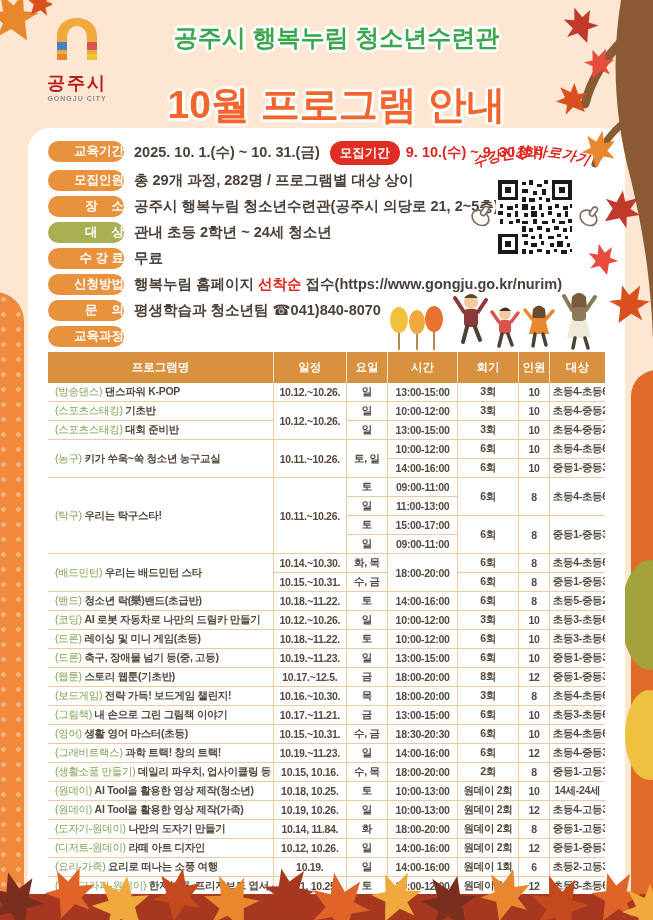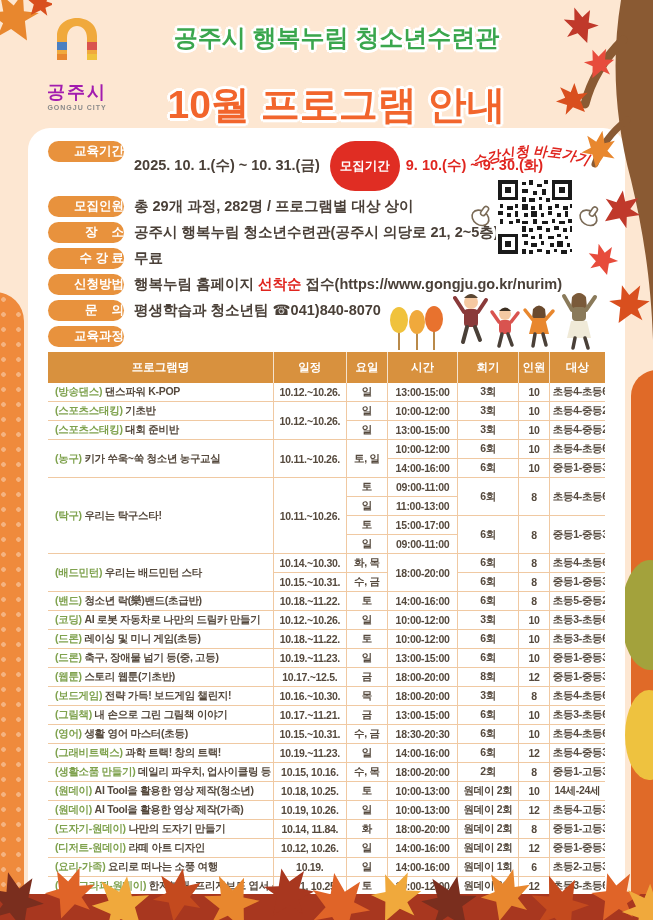--- a/index.html
+++ b/index.html
@@ -24,57 +24,57 @@
     background-size:15px 15px}
   .strip-right{right:-30px;top:370px;width:52px;height:560px;border-radius:30px;
     background:#e06a28;z-index:0}
   .blob-olive{right:-26px;top:560px;width:58px;height:110px;border-radius:50%;
     background:#a3a23c;z-index:1}
   .blob-yellow{right:-20px;top:690px;width:48px;height:90px;border-radius:50%;
     background:#eec23f;z-index:1}
   .leaves-bottom{left:0;bottom:-6px;width:653px;z-index:7}
   
   .logo{position:absolute;left:34px;top:16px;width:86px;text-align:center;z-index:3}
-  .logo .city{font-size:18px;font-weight:bold;color:#a21caf;letter-spacing:2px;margin-top:16px}
+  .logo .city{font-size:18px;font-weight:bold;color:#b91c1c;letter-spacing:2px;margin-top:7px}
   .logo .city-en{font-size:7px;font-weight:bold;color:#8a8a8a;letter-spacing:1px}
   .titles{position:absolute;left:95px;right:75px;top:22px;text-align:center;z-index:2}
   .t1{font-size:24px;font-weight:bold;letter-spacing:0px;color:var(--title-green);
       text-shadow:-2px -2px 0 #fff,2px -2px 0 #fff,-2px 2px 0 #fff,2px 2px 0 #fff,0 -3px 0 #fff,0 3px 0 #fff,-3px 0 0 #fff,3px 0 0 #fff;}
   .t2{font-size:39px;font-weight:bold;margin-top:24px;color:var(--title-orange);
       text-shadow:-2px -2px 0 #fff,2px -2px 0 #fff,-2px 2px 0 #fff,2px 2px 0 #fff,0 -3px 0 #fff,0 3px 0 #fff,-3px 0 0 #fff,3px 0 0 #fff;}
   
   .card{position:absolute;left:28px;right:28px;top:128px;bottom:14px;background:#fff;
         border-radius:22px;z-index:2;padding:13px 20px 0 20px}
   
   .info-row{display:flex;align-items:flex-start;margin-bottom:5px;min-height:16px}
   .badge{display:inline-block;width:76px;text-align:right;border-radius:999px;
          color:#fff;font-weight:bold;font-size:12.5px;padding:2px 0;white-space:pre;flex:0 0 76px}
   .b-orange{background:var(--badge-orange)}
   .b-green{background:var(--badge-green)}
   .badge-inline{display:inline-block;background:var(--badge-red);color:#fff;font-weight:bold;
-         font-size:12.5px;border-radius:999px;padding:15px 10px;margin:0 6px 0 10px;white-space:pre}
+         font-size:12.5px;border-radius:999px;padding:2px 10px;margin:0 6px 0 10px;white-space:pre}
   .ival{font-size:14.5px;font-weight:bold;color:var(--text-dark);margin-left:10px;line-height:20px}
   .red{color:var(--red-text)}
   
   .qr-block{position:absolute;right:16px;top:12px;width:148px;text-align:center;z-index:3}
   .qr-row{display:flex;align-items:center;justify-content:center;gap:4px}
   
   .illus{position:absolute;right:22px;top:160px;width:230px;display:flex;align-items:flex-end;
          justify-content:flex-end;gap:8px;z-index:1}
   
   table.ptable{width:100%;border-collapse:collapse;table-layout:fixed;margin-top:3px}
   .ptable th{background:var(--table-header);color:#fff;font-size:11.5px;font-weight:bold;
      padding:8px 0;border-right:1px solid rgba(255,255,255,.75)}
   .ptable th:last-child{border-right:none}
   .ptable td{border:1px solid var(--line);font-size:10.5px;text-align:center;
      color:#55493d;padding:2px 3px;height:17px;overflow:hidden;white-space:nowrap;
      font-weight:bold;letter-spacing:-0.3px}
   .ptable td.td-name{text-align:left;padding-left:7px;border-left:none}
   .ptable td:last-child{border-right:none}
-  .ptable .prefix{color:var(--prefix-green);font-weight:bold}
+  .ptable .prefix{color:var(--prefix-green);font-weight:normal}
   .ptable tr td{border-top:none}
   .ptable tbody tr:last-child td{border-bottom:1px solid var(--line)}
 </style>
 </head>
 <body>
 
 <svg width="0" height="0" style="position:absolute">
   <defs>
     <path id="mapleleaf" d="M0,-28 L6,-11 L20,-17 L12,-1 L24,8 L8,8 L0,26 L-8,8 L-24,8 L-12,-1 L-20,-17 L-6,-11 Z"></path>
     <g id="hand">
@@ -130,20 +130,24 @@
     <span class="badge b-orange">교육기간</span>
     <span class="ival"><span>2025. 10. 1.(수) ~ 10. 31.(금)</span><span class="badge-inline">모집기간</span><span class="red">9. 10.(수) ~ 9. 30.(화)</span></span>
   </div>
   <div class="info-row">
     <span class="badge b-orange">모집인원</span>
     <span class="ival">총 29개 과정, 282명 / 프로그램별 대상 상이</span>
   </div>
   <div class="info-row">
     <span class="badge b-orange">장    소</span>
     <span class="ival">공주시 행복누림 청소년수련관(공주시 의당로 21, 2~5층)</span>
+  </div>
+  <div class="info-row">
+    <span class="badge b-green">대    상</span>
+    <span class="ival">관내 초등 2학년 ~ 24세 청소년</span>
   </div>
   <div class="info-row">
     <span class="badge b-orange">수 강 료</span>
     <span class="ival">무료</span>
   </div>
   <div class="info-row">
     <span class="badge b-orange">신청방법</span>
     <span class="ival"><span>행복누림 홈페이지 </span><span class="red">선착순</span><span> 접수(https://www.gongju.go.kr/nurim)</span></span>
   </div>
   <div class="info-row">

